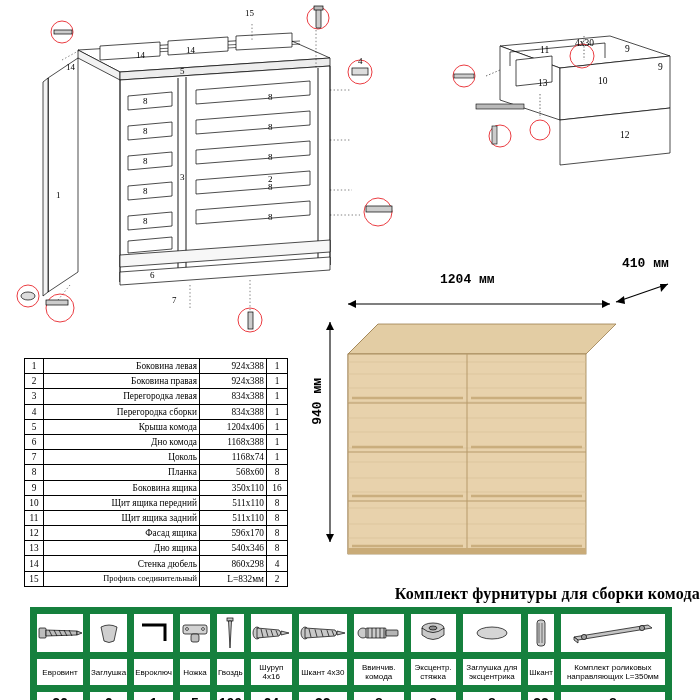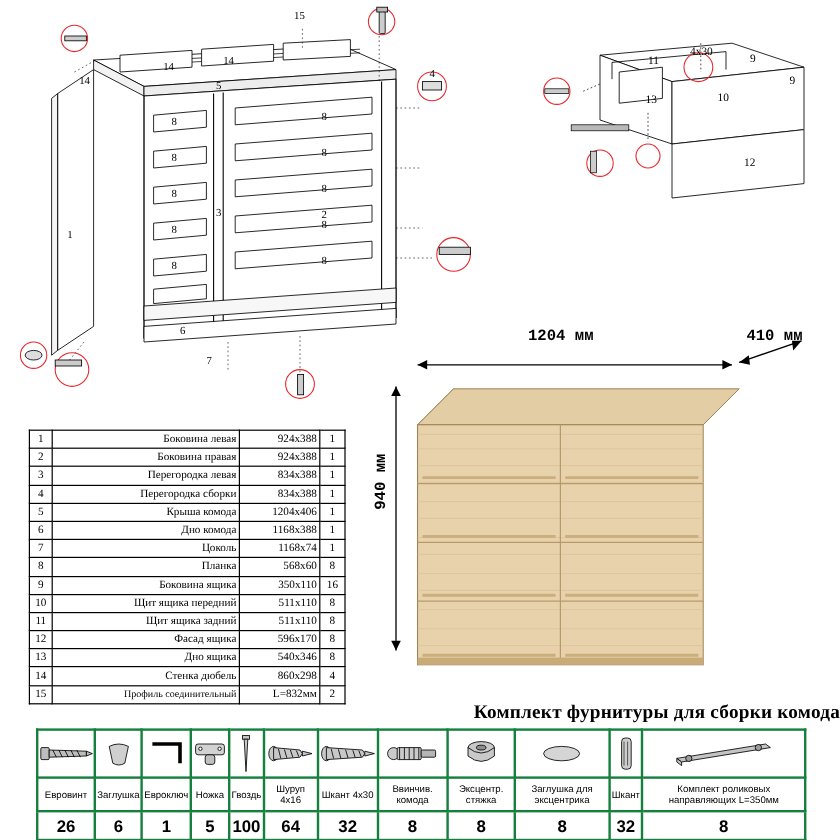--- a/index.html
+++ b/index.html
@@ -40,21 +40,21 @@
   }
 
   
   #hw-table{
     position:absolute;left:30px;top:607px;width:642px;
     border-collapse:collapse;
     font-size:8px;
     text-align:center;
     font-family:"Liberation Sans", sans-serif;
   }
-  #hw-table td{border:2px solid #15803d;padding:0;}
+  #hw-table td{border:7px solid #15803d;padding:0;}
   #hw-table tr.icons td{height:38px;vertical-align:middle;}
   #hw-table tr.labels td{height:24px;vertical-align:middle;line-height:9px;padding:1px;}
   #hw-table tr.counts td{height:22px;vertical-align:middle;font-size:14px;font-weight:bold;}
   .hw-ic{display:flex;align-items:center;justify-content:center;height:36px;}
 
   
   .dim-label{font-family:Liberation Mono, monospace;font-weight:bold;font-size:13px;}
   .vert{writing-mode:vertical-rl;transform:rotate(180deg);}
 
   .num{font-family:"Liberation Serif", serif;font-size:9px;}
@@ -367,21 +367,21 @@
     <line x1="171" y1="234" x2="282" y2="234"></line>
     <line x1="52" y1="284" x2="163" y2="284"></line>
     <line x1="171" y1="284" x2="282" y2="284"></line>
   </g>
 
   <rect x="48" y="286" width="238" height="6" fill="#c9ab78" stroke="none"></rect>
 </svg>
 </div>
 
 <div class="abs dim-label" style="left:440px;top:272px;">1204 мм</div>
-<div class="abs dim-label" style="left:622px;top:272px;">410 мм</div>
+<div class="abs dim-label" style="left:622px;top:256px;">410 мм</div>
 <div class="abs dim-label vert" style="left:310px;top:378px;">940 мм</div>
 
 <div id="hw-title">Комплект фурнитуры для сборки комода</div>
 
 <table id="hw-table">
   <tbody>
     <tr class="icons">
       <td>
           <div class="hw-ic">
         <svg width="46" height="22">

